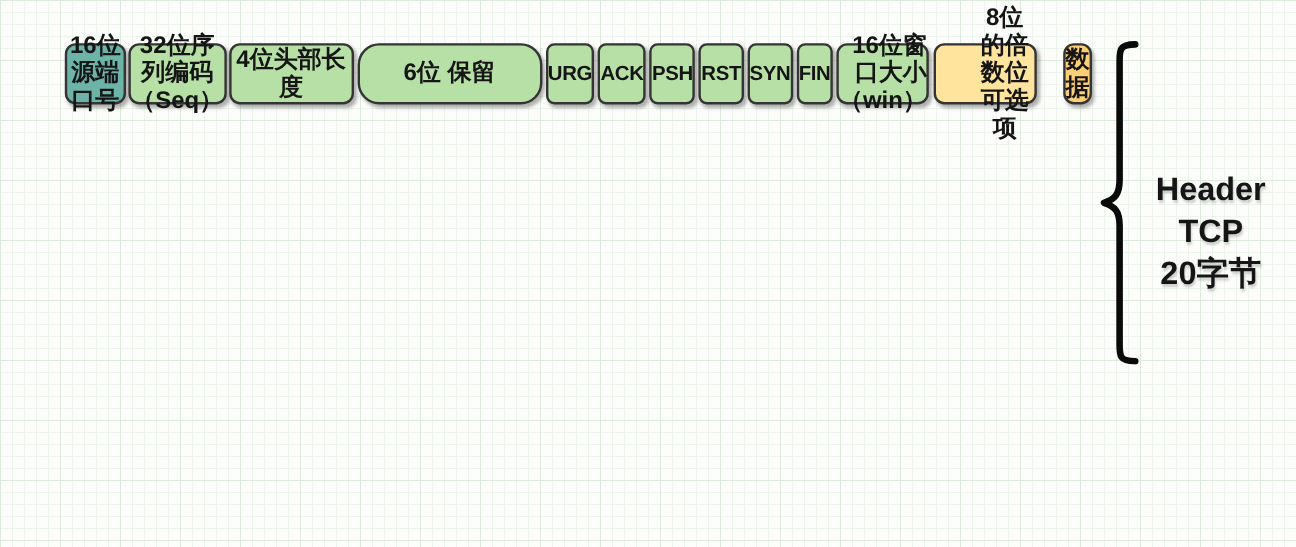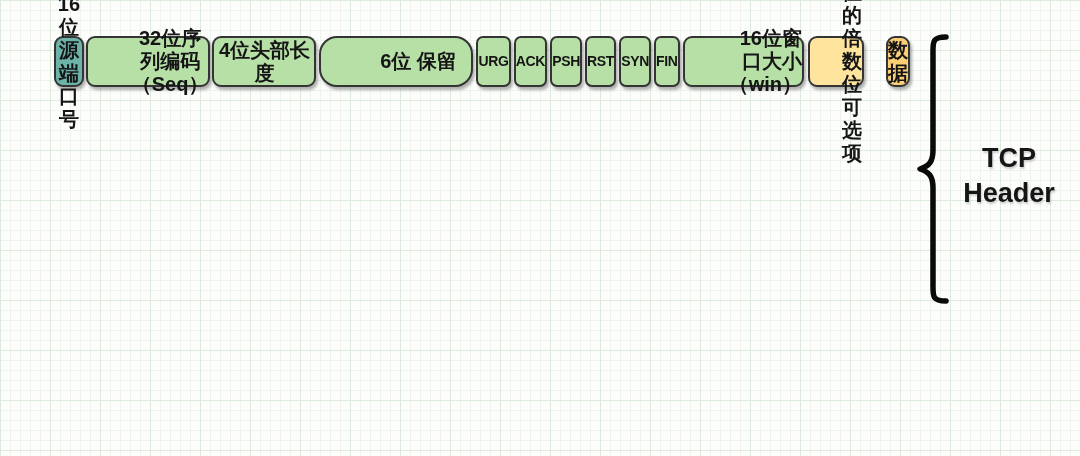--- a/index.html
+++ b/index.html
@@ -36,31 +36,31 @@
     box-shadow: 2px 3px 3px rgba(100,100,100,0.5);
     display: flex;
     align-items: center;
     justify-content: center;
     text-align: center;
     font-size: 20px;
     font-weight: 600;
     line-height: 1.15;
   }
   .teal   { background: var(--teal); }
-  .green  { background: var(--green); padding-left: 44px; }
+  .green  { background: var(--green); }
   .yellow { background: var(--yellow); padding-left: 32px; }
   .orange { background: var(--orange); margin-left: 20px; }
   .half   { flex: 1 1 0; }
   .full   { flex: 1 1 100%; }
   .w-hlen { flex: 0 0 104px; padding: 0 2px; }
   .w-resv { flex: 0 0 154px; border-radius: 18px; }
   .w-win  { flex: 1 1 0; text-align: right; }
   .flag {
     flex: 0 0 25px;
-    font-size: 14px;
+    font-size: 17px;
     font-weight: 600;
     border-radius: 7px;
     letter-spacing: -0.3px;
     padding: 0;
   }
   .brace {
     position: absolute;
     left: 916px; top: 34px;
     width: 36px; height: 270px;
   }
@@ -112,15 +112,16 @@
     <div class="cell orange full">数据</div>
   </div>
 
 </div>
 
 <svg class="brace" viewBox="0 0 36 270" fill="none">
   <path d="M 30 3 C 16 3 17 8 17 20 L 17 116 C 17 128 13 132 4 135 C 13 138 17 142 17 154 L 17 250 C 17 262 16 267 30 267" stroke="#0a0a0a" stroke-width="5.5" stroke-linecap="round" stroke-linejoin="round"></path>
 </svg>
 
 <div class="brace-label">
+  <div>Header</div>
   <div>TCP</div>
-  <div>Header</div>
+  <div>20字节</div>
 </div>
 
 </body></html>

